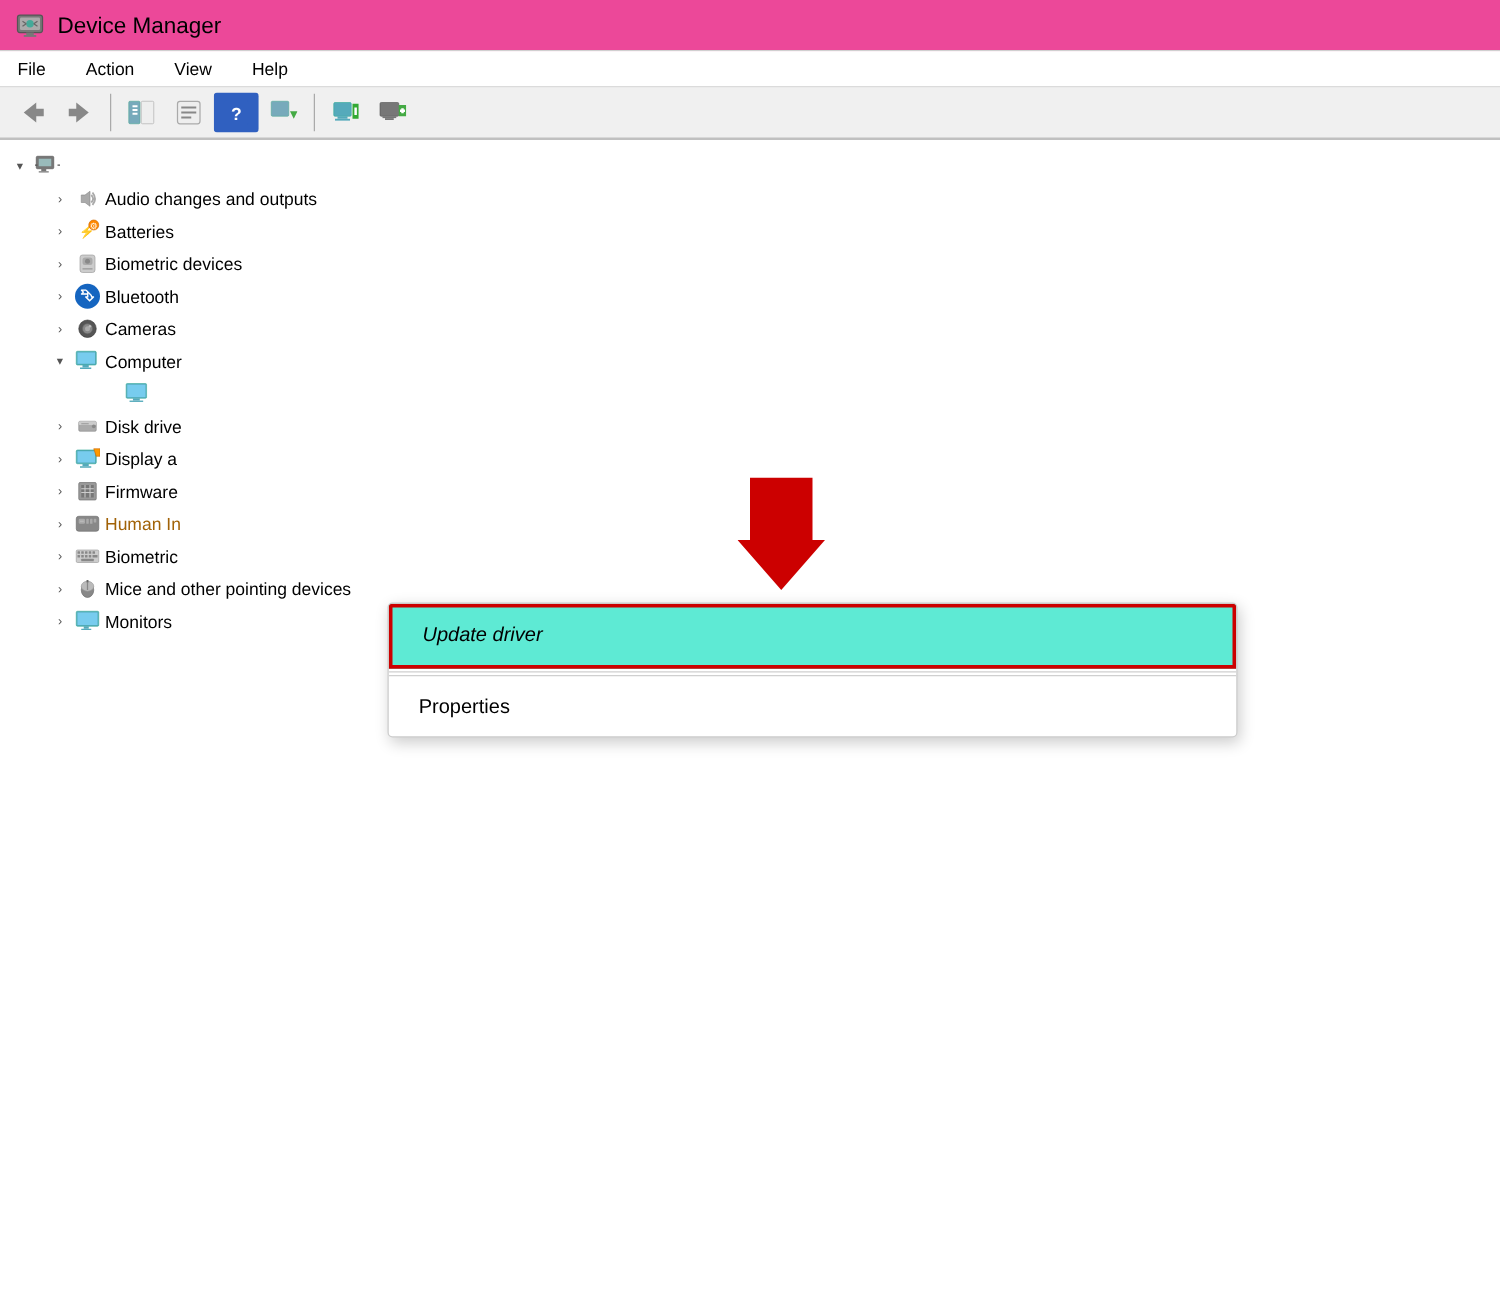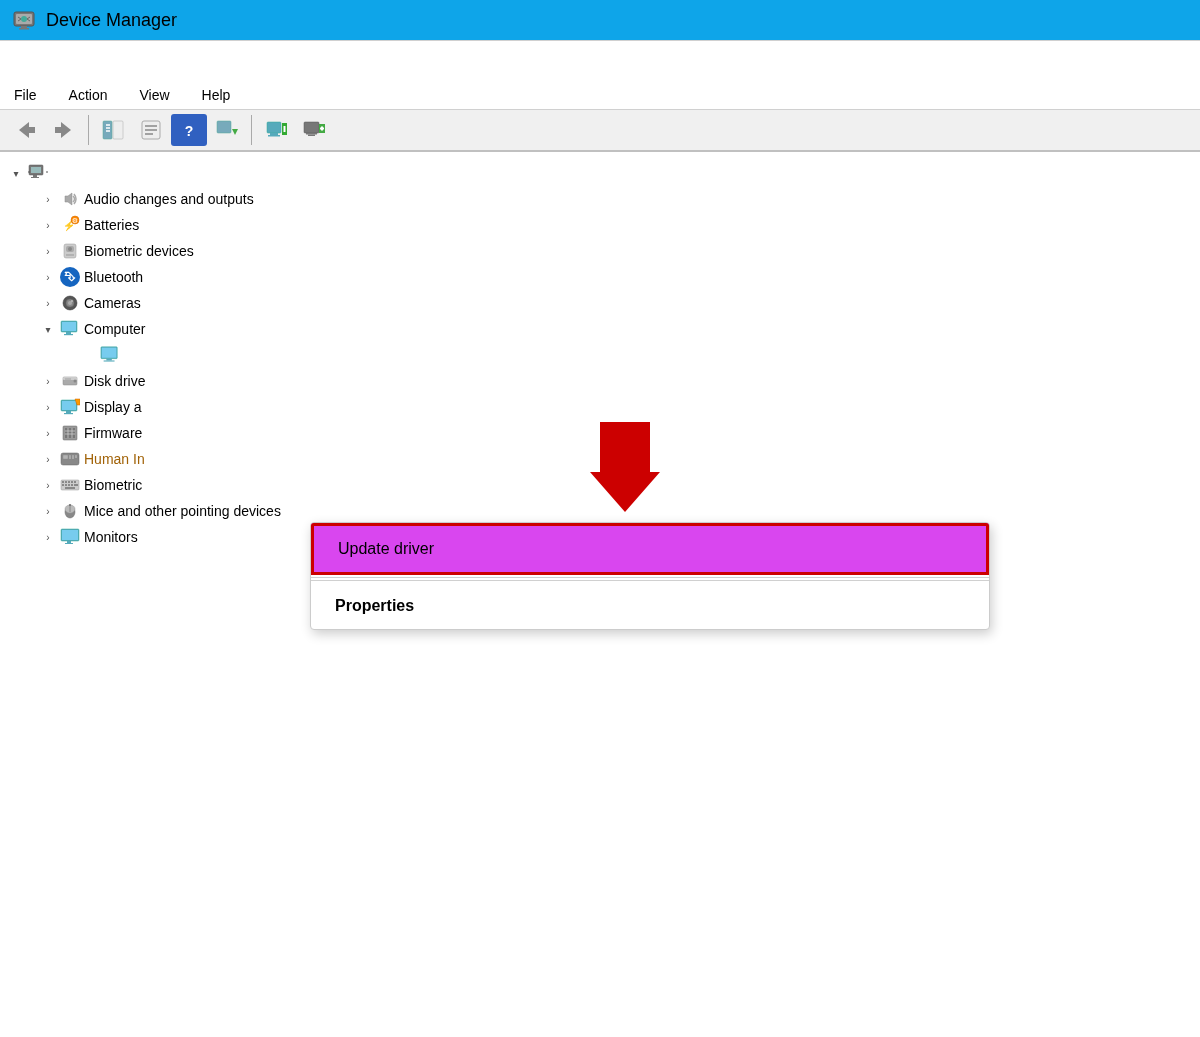--- a/index.html
+++ b/index.html
@@ -11,21 +11,21 @@
       overflow: hidden;
       font-size: 14px;
       color: #000;
     }
 
     
     .title-bar {
       display: flex;
       align-items: center;
       padding: 8px 12px;
-      background: #0ea5e9;
+      background: #ec4899;
       border-bottom: 1px solid #d0d0d0;
       gap: 10px;
     }
     .title-bar-icon {
       width: 24px;
       height: 24px;
     }
     .title-bar-text {
       font-size: 18px;
       font-weight: 400;
@@ -39,21 +39,20 @@
       padding: 4px 8px;
       background: #fff;
       border-bottom: 1px solid #d0d0d0;
       gap: 20px;
     }
     .menu-item {
       font-size: 14px;
       color: #000;
       cursor: pointer;
       padding: 2px 6px;
-      margin-top: 40px;
     }
 
     
     .toolbar {
       display: flex;
       align-items: center;
       padding: 4px 8px;
       background: #f0f0f0;
       border-bottom: 2px solid #c0c0c0;
       gap: 2px;
@@ -147,29 +146,30 @@
       overflow: hidden;
     }
     .context-menu-item {
       padding: 14px 24px;
       font-size: 16px;
       cursor: pointer;
       color: #000;
     }
     .context-menu-item.highlighted {
       border: 3px solid #cc0000;
-      background: #d946ef;
+      background: #5eead4;
+      font-style: italic;
     }
     .context-menu-sep {
       height: 1px;
       background: #d0d0d0;
       margin: 2px 0;
     }
     .context-menu-item.bold {
-      font-weight: 700;
+      font-weight: 400;
     }
 
     
     .red-arrow {
       position: absolute;
       top: 270px;
       left: 590px;
       z-index: 99;
     }
     .icon-disk { color: #888; font-size: 14px; }

